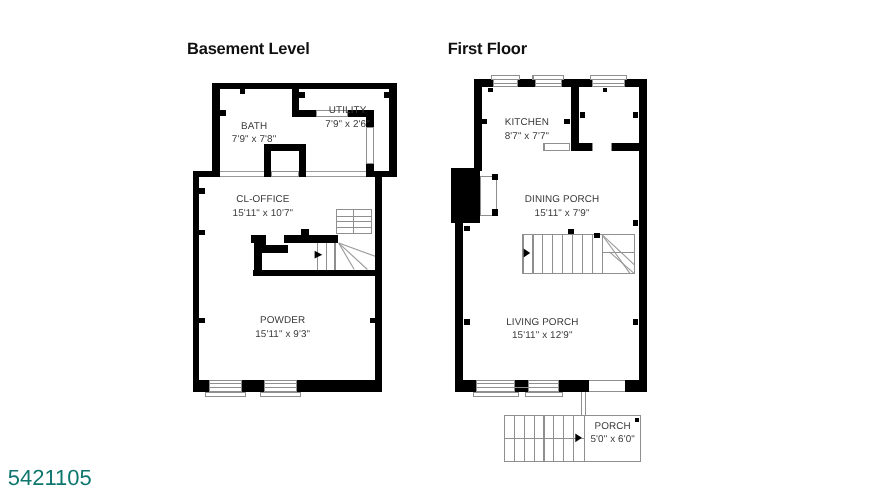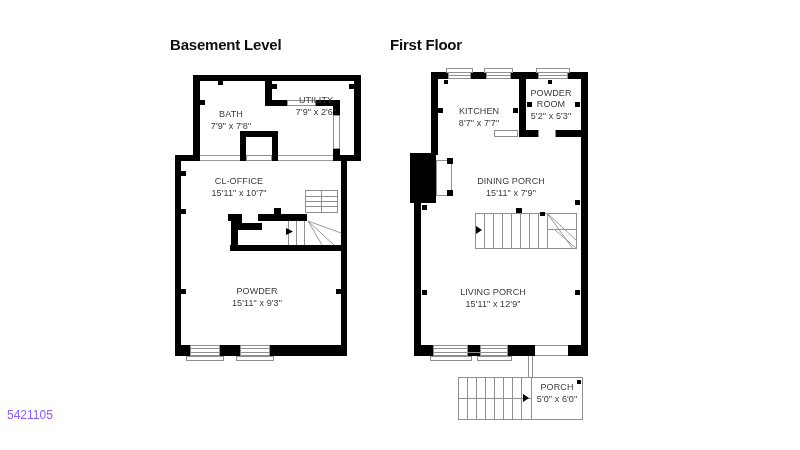--- a/index.html
+++ b/index.html
@@ -6,21 +6,21 @@
   #stage{position:relative;width:800px;height:450px;background:#ffffff;overflow:hidden;
          font-family:"Liberation Sans",sans-serif;padding-left:12px;}
   #stage svg{position:absolute;left:0;top:0;}
   .floor-title{position:absolute;font-weight:bold;font-size:15px;color:#0f0f0f;
                letter-spacing:-0.2px;white-space:nowrap;}
   .plan-label{position:absolute;transform:translateX(-50%);text-align:center;
               font-size:9px;line-height:11px;color:#3a3a3a;letter-spacing:.1px;}
   .plan-label .room-name{white-space:normal;}
   .plan-label .room-dims{margin-top:1px;white-space:nowrap;}
   .wrap60 .room-name{width:62px;}
-  #photo-id{position:absolute;left:7px;top:408px;font-size:12px;color:#8b5cf6;}
+  #photo-id{position:absolute;left:7px;top:424px;font-size:20px;color:#0f766e;}
 </style>
 </head>
 <body>
 
 <div id="stage">
 
   <svg width="800" height="450" viewBox="0 0 800 450">
 
     <g>
 
@@ -212,21 +212,21 @@
         <line x1="535" y1="355.5" x2="568" y2="355.5"></line>
 
         <rect x="538" y="131" width="18" height="5" stroke="none"></rect>
         <line x1="538.5" y1="130" x2="538.5" y2="137"></line>
         <line x1="555.5" y1="130" x2="555.5" y2="137"></line>
       </g>
     </g>
   </svg>
 
   <div class="floor-title" style="left:170px;top:36px">Basement Level</div>
-  <div class="floor-title" style="left:390px;top:36px">First Floor</div>
+  <div class="floor-title" style="left:407px;top:36px">First Floor</div>
 
   <div class="plan-label" style="left:231px;top:109px">
     <div class="room-name">BATH</div>
     <div class="room-dims">7'9" x 7'8"</div>
   </div>
   <div class="plan-label" style="left:316px;top:95px">
     <div class="room-name">UTILITY</div>
     <div class="room-dims">7'9" x 2'6"</div>
   </div>
   <div class="plan-label" style="left:239px;top:176px">
@@ -235,24 +235,20 @@
   </div>
   <div class="plan-label" style="left:257px;top:286px">
     <div class="room-name">POWDER</div>
     <div class="room-dims">15'11" x 9'3"</div>
   </div>
 
   <div class="plan-label" style="left:479px;top:106px">
     <div class="room-name">KITCHEN</div>
     <div class="room-dims">8'7" x 7'7"</div>
   </div>
-  <div class="plan-label wrap60" style="left:551px;top:88px">
-    <div class="room-name">POWDER ROOM</div>
-    <div class="room-dims">5'2" x 5'3"</div>
-  </div>
   <div class="plan-label" style="left:511px;top:176px">
     <div class="room-name">DINING PORCH</div>
     <div class="room-dims">15'11" x 7'9"</div>
   </div>
   <div class="plan-label" style="left:493px;top:287px">
     <div class="room-name">LIVING PORCH</div>
     <div class="room-dims">15'11" x 12'9"</div>
   </div>
   <div class="plan-label" style="left:557px;top:382px">
     <div class="room-name">PORCH</div>

